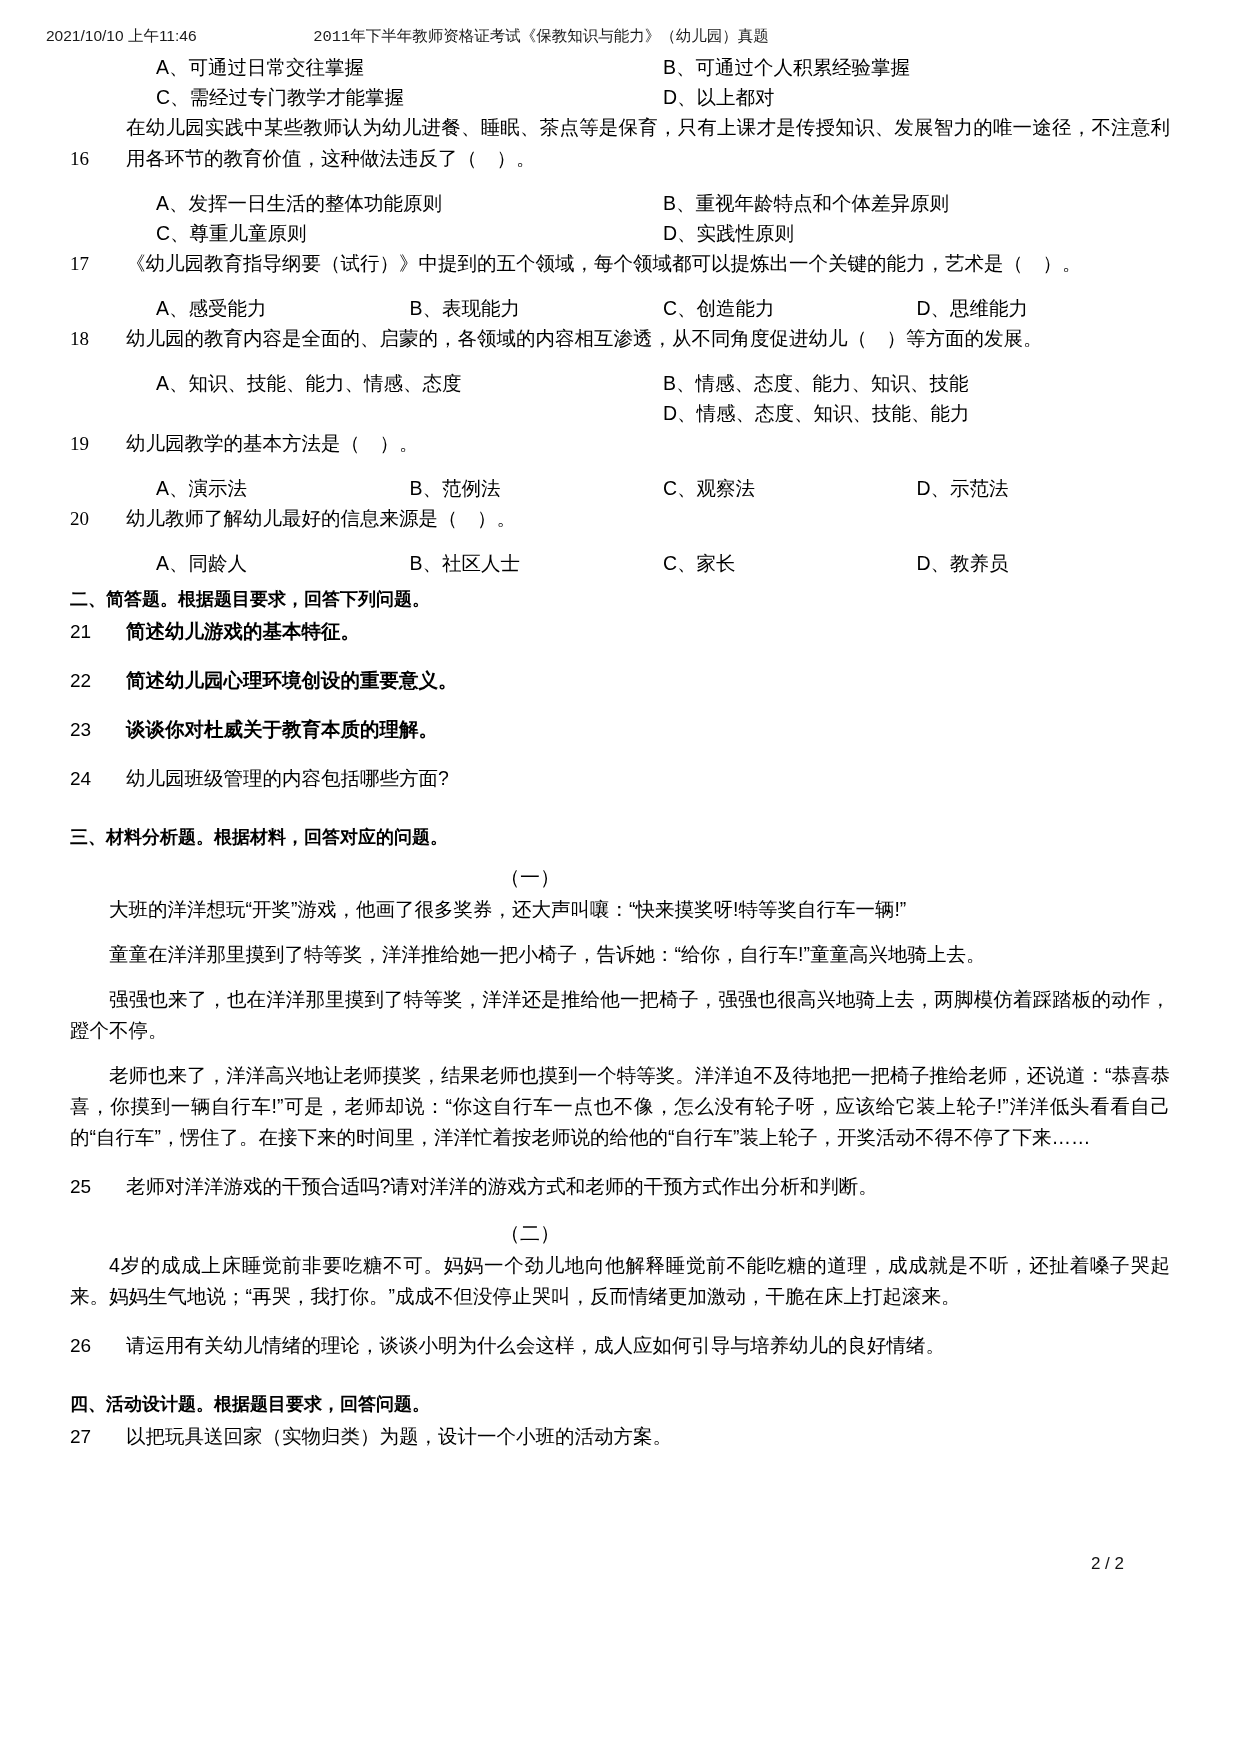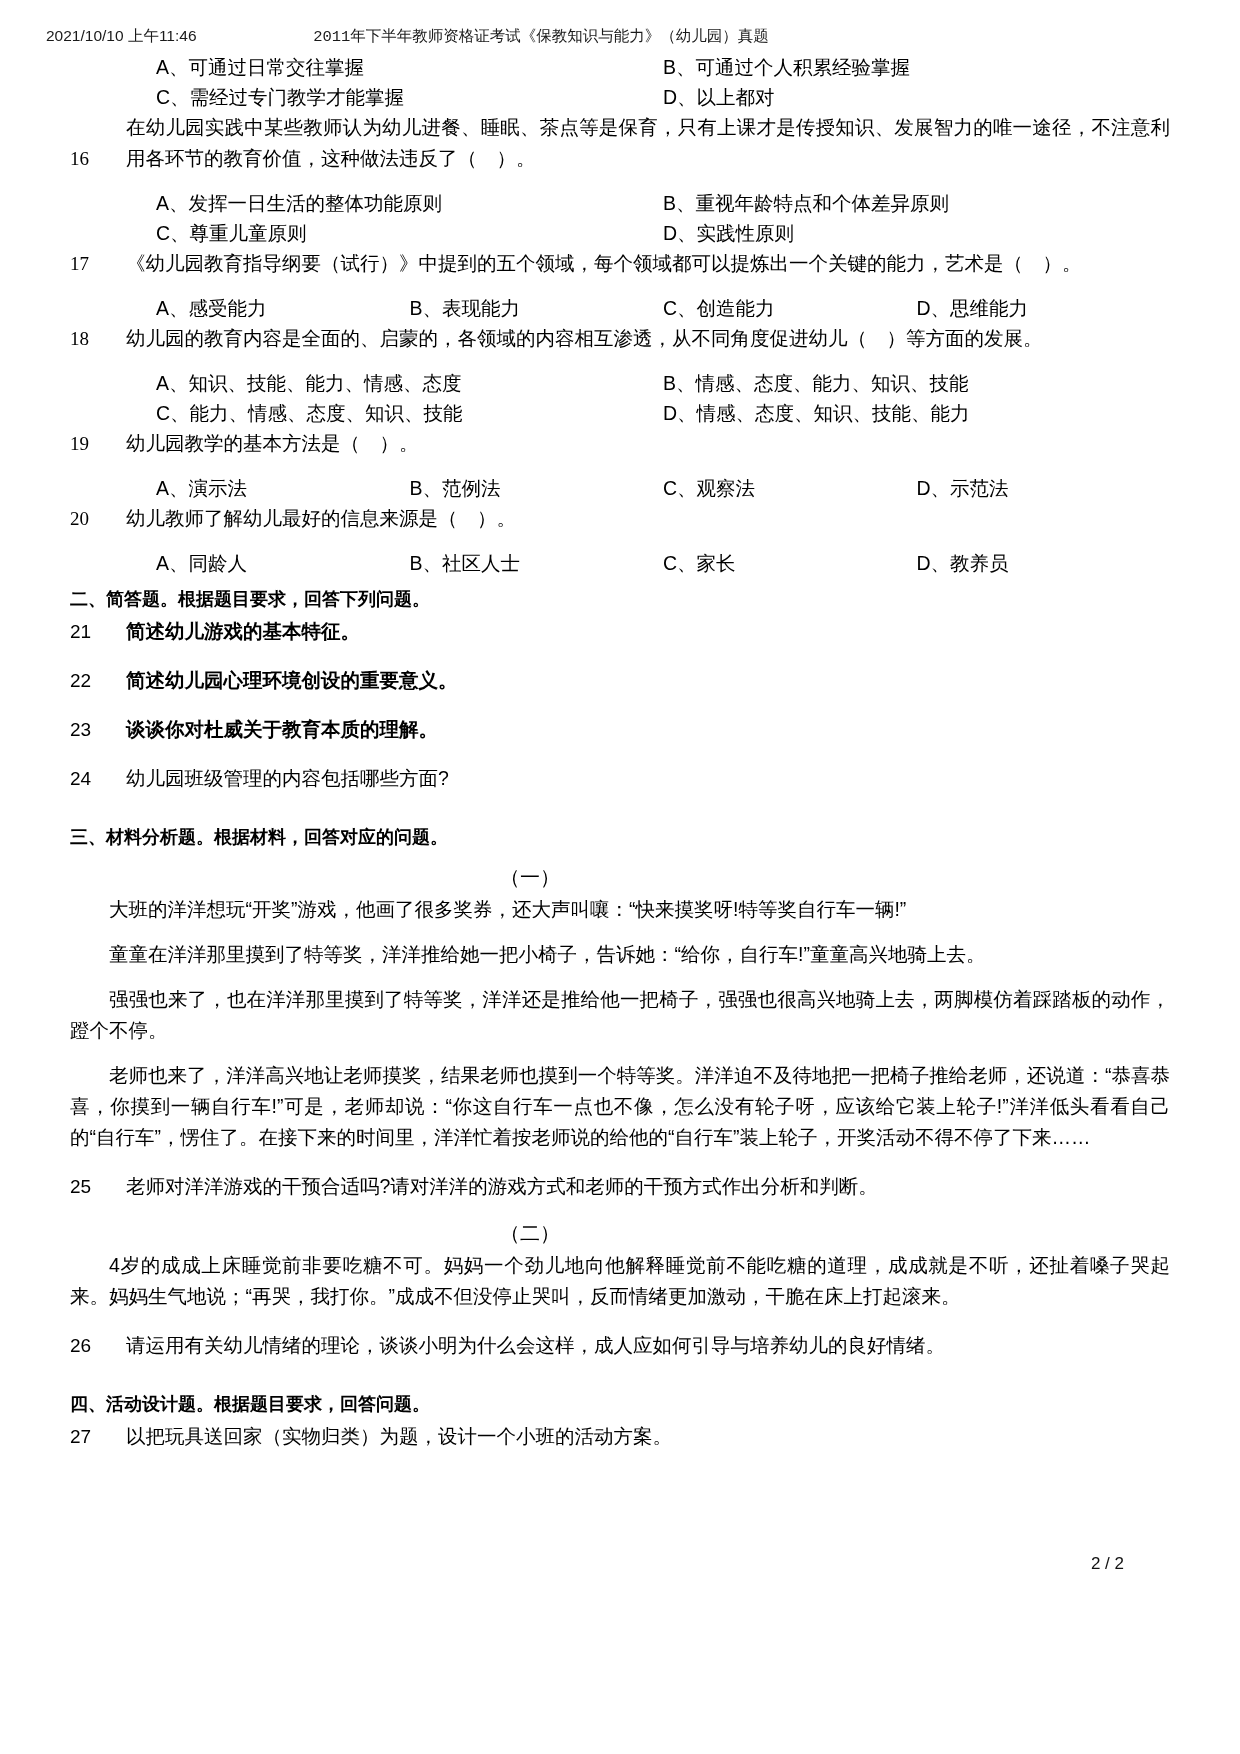--- a/index.html
+++ b/index.html
@@ -203,21 +203,20 @@
     <div class="qrow">
       <div class="qnum">18</div>
       <div class="qtext">幼儿园的教育内容是全面的、启蒙的，各领域的内容相互渗透，从不同角度促进幼儿（　）等方面的发展。</div>
     </div>
     <div class="spacer-14"></div>
     <div class="opt2">
       <div class="col">A、知识、技能、能力、情感、态度</div>
       <div class="col">B、情感、态度、能力、知识、技能</div>
     </div>
     <div class="opt2">
-      <div class="col">C、能力、情感、态度、知识、技能</div>
       <div class="col">D、情感、态度、知识、技能、能力</div>
     </div>
 
     <div class="qrow">
       <div class="qnum">19</div>
       <div class="qtext">幼儿园教学的基本方法是（　）。</div>
     </div>
     <div class="spacer-14"></div>
     <div class="opt4">
       <div class="col">A、演示法</div>

